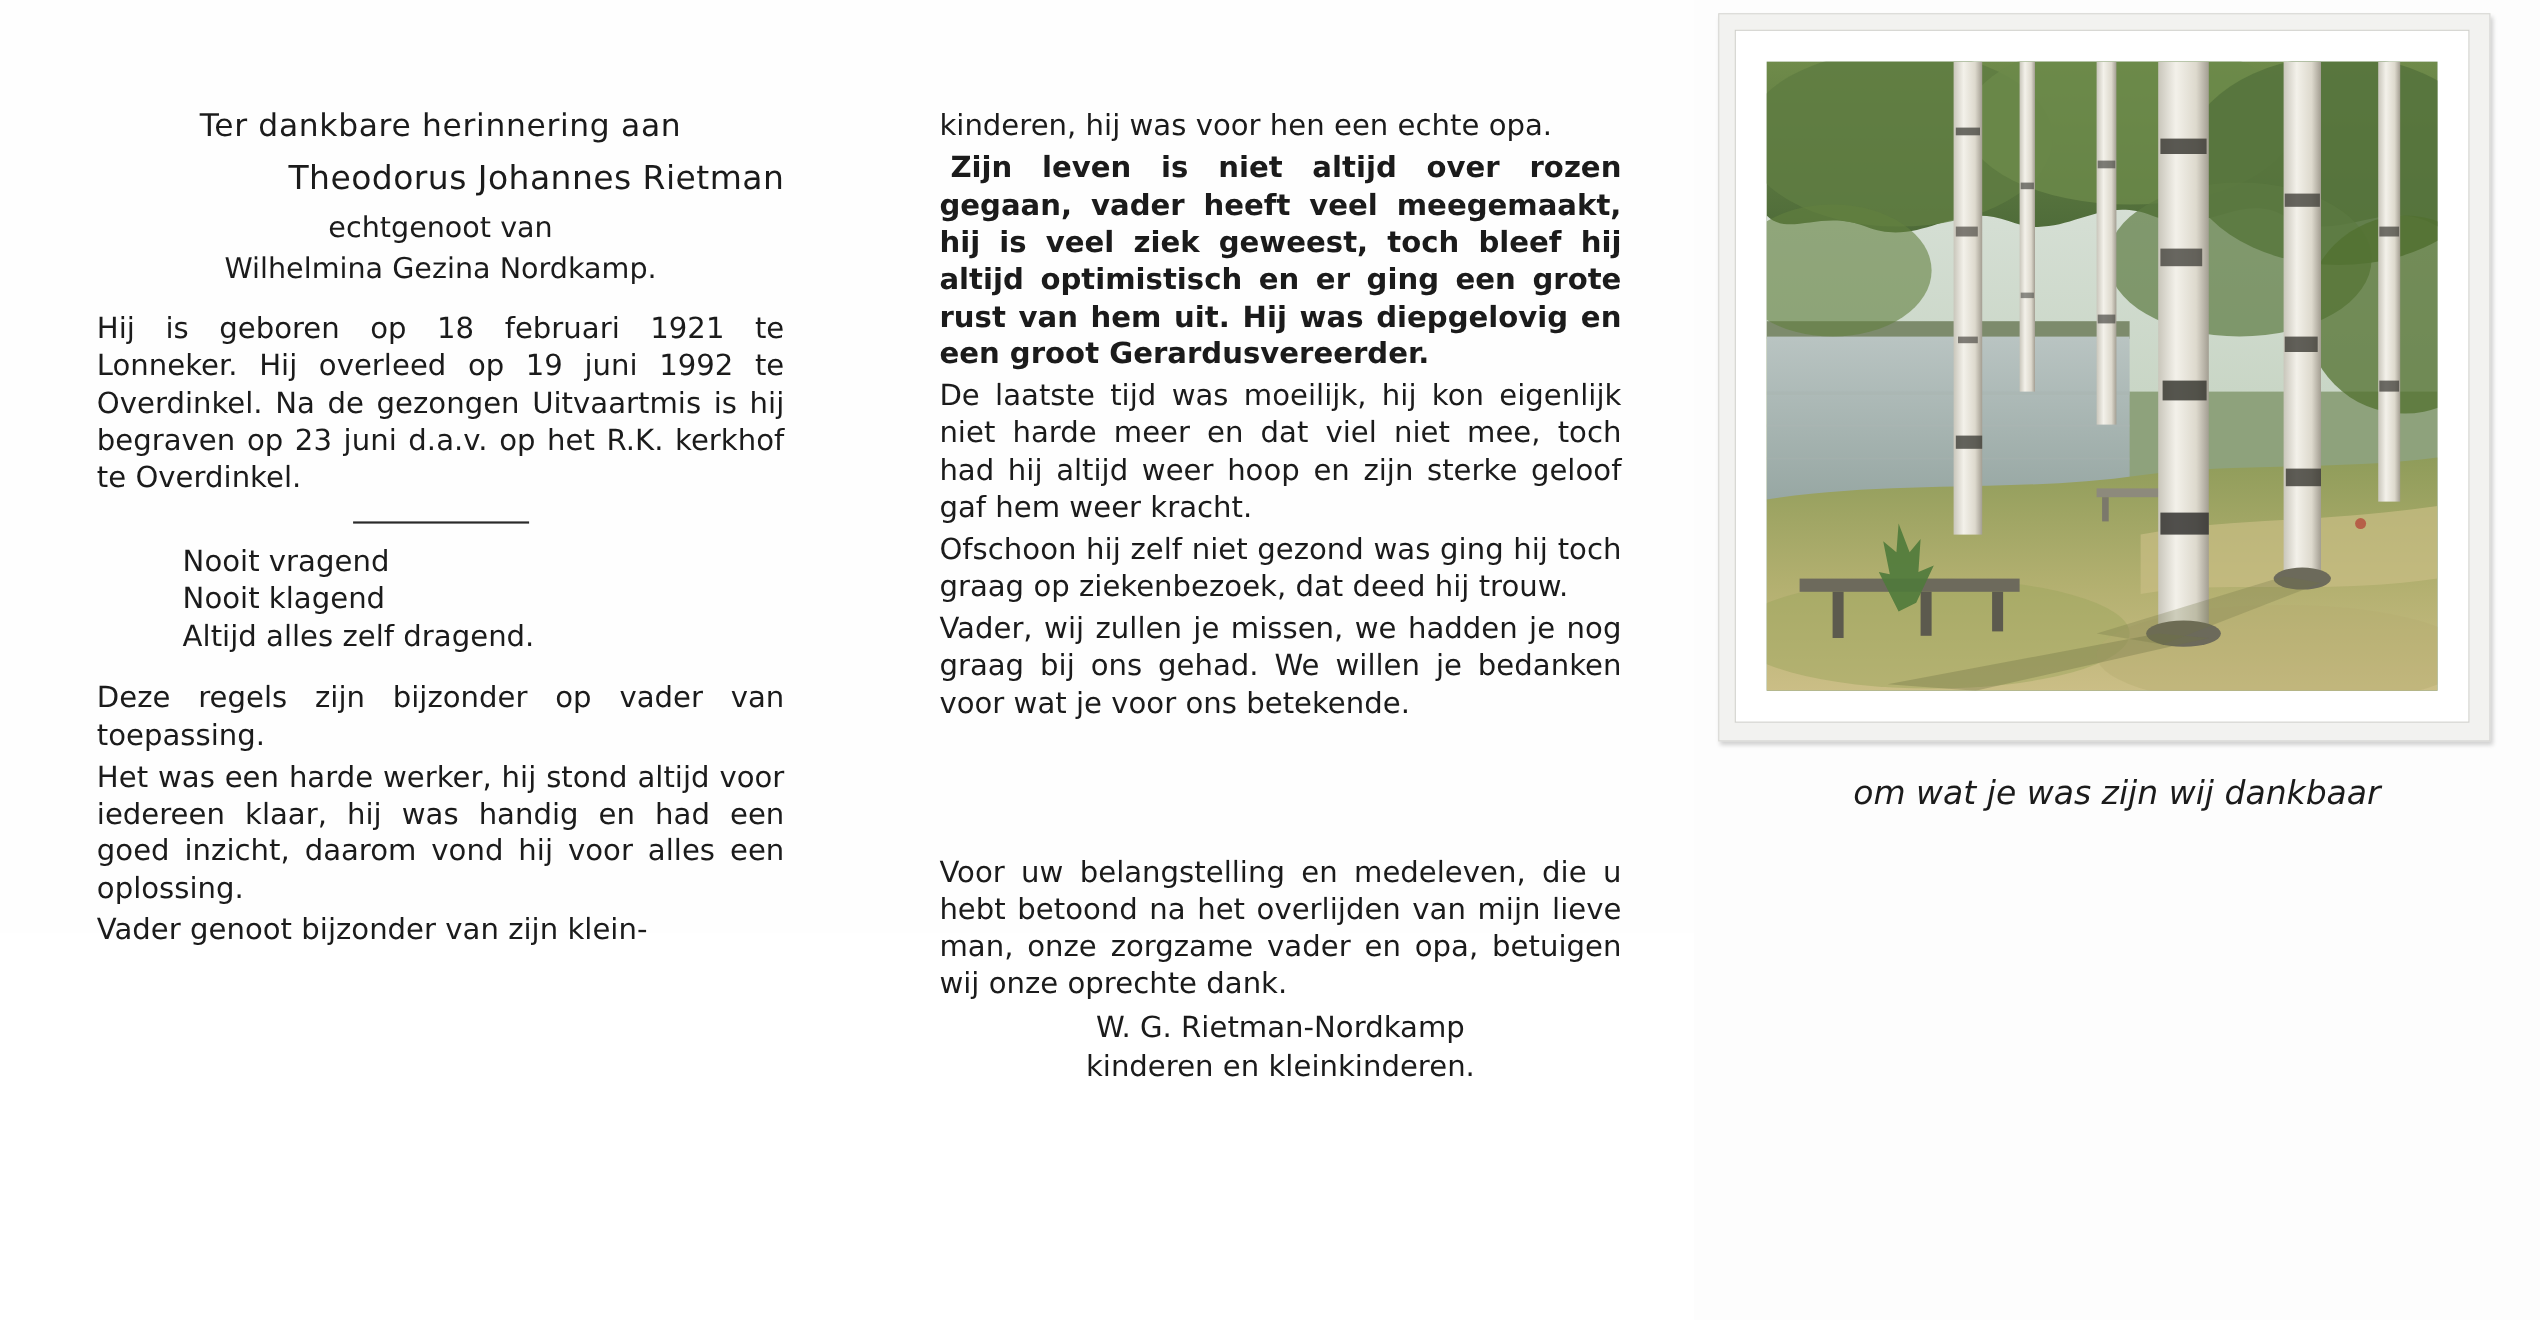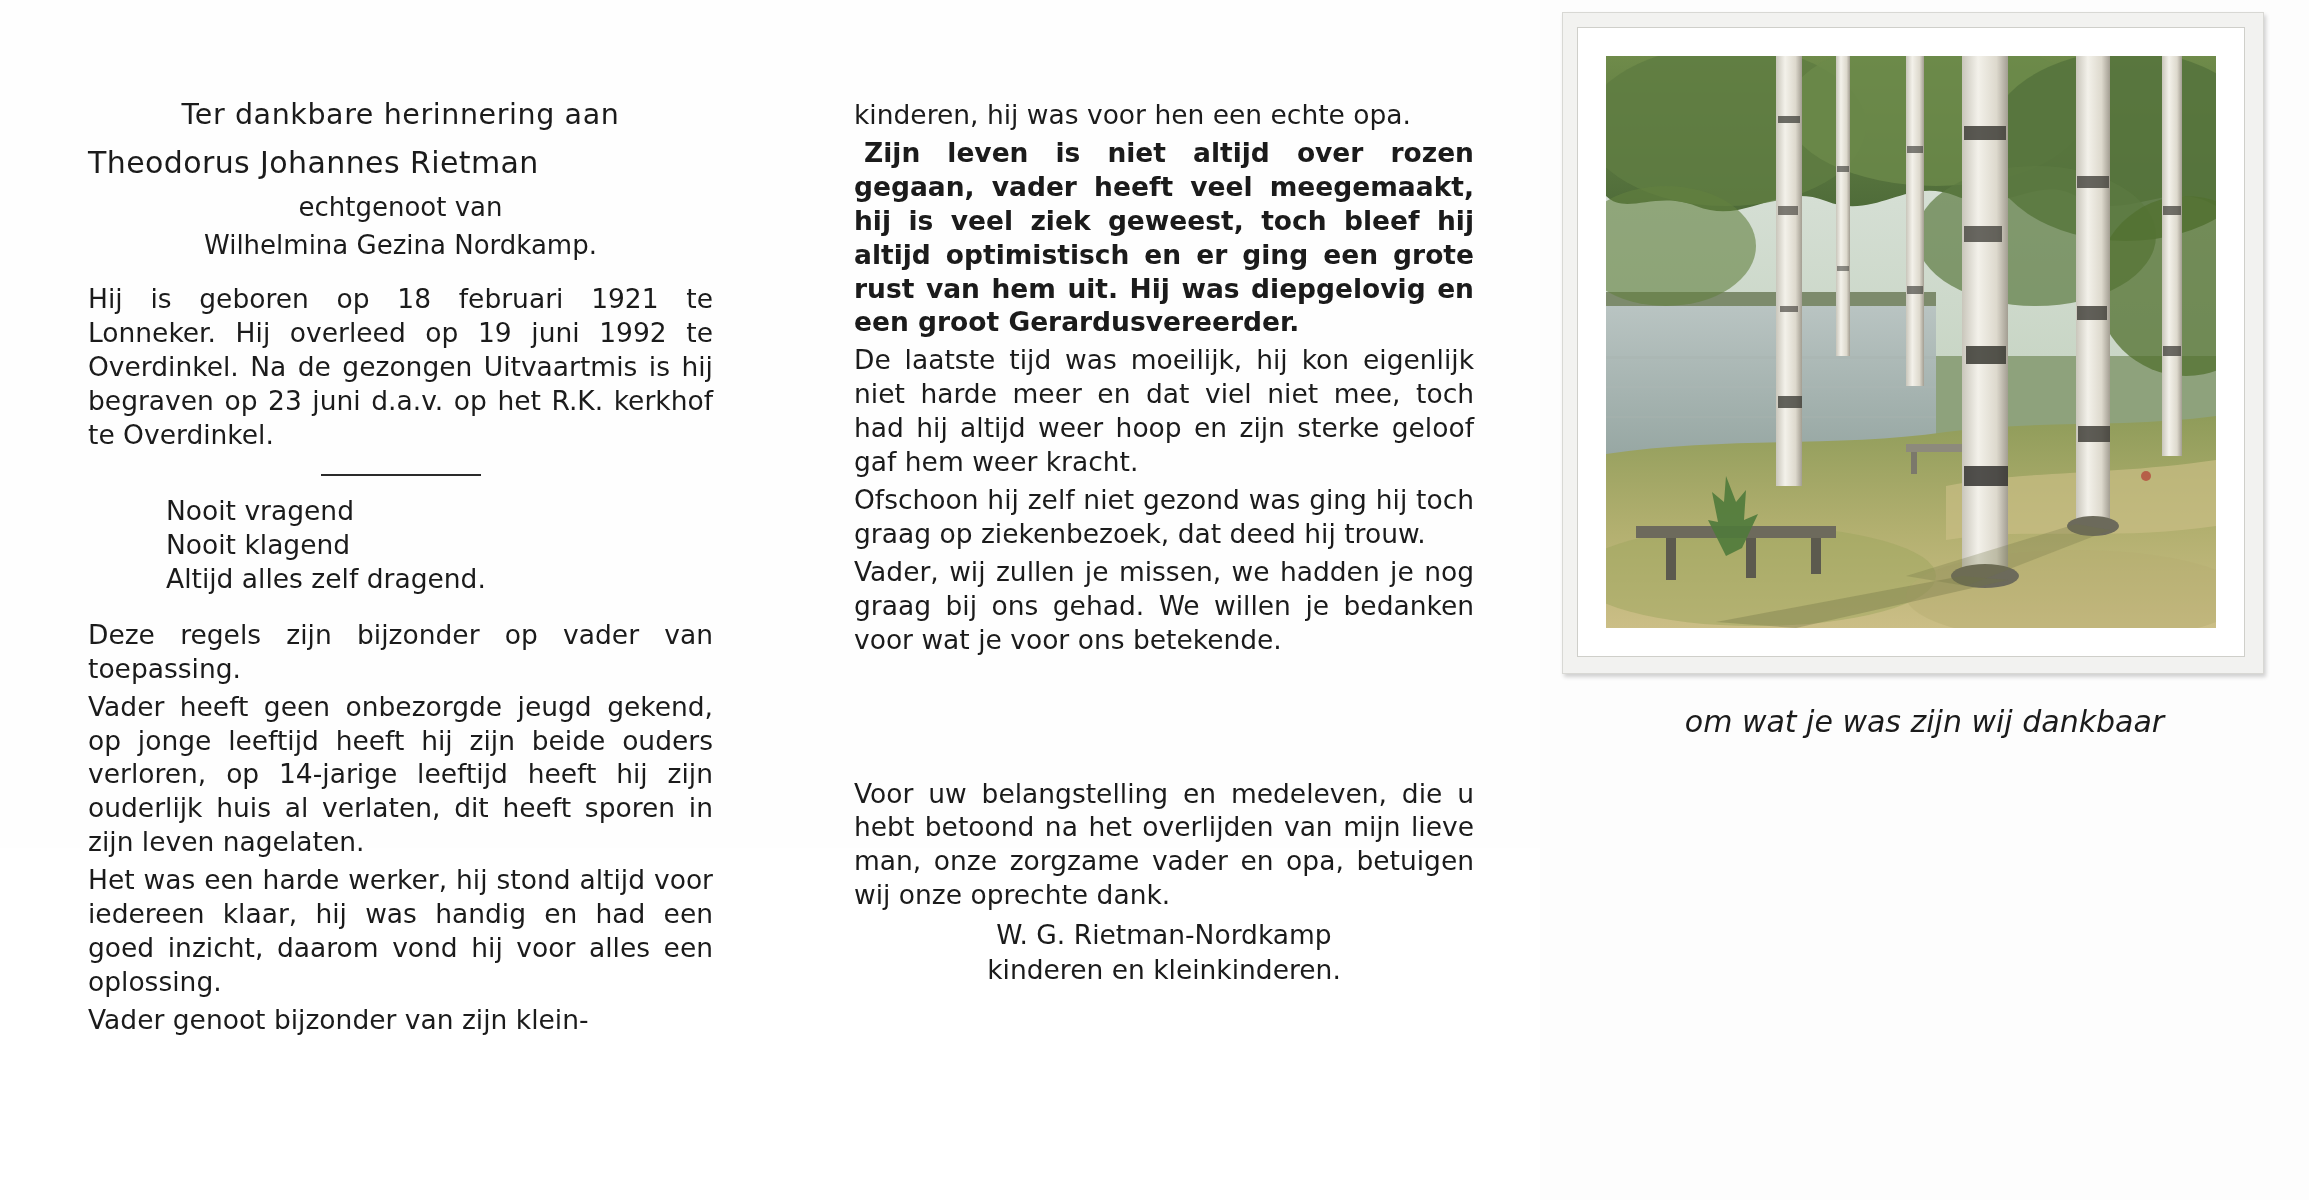--- a/index.html
+++ b/index.html
@@ -38,21 +38,21 @@
   }
 
   .title-line {
     text-align: center;
     font-size: 28.5px;
     letter-spacing: 0.6px;
     color: #1b1b1b;
     white-space: nowrap;
   }
   .name-main {
-    text-align: left;
+    text-align: right;
     font-size: 30px;
     letter-spacing: 0.4px;
     margin-top: 14px;
     white-space: nowrap;
   }
   .sub-line {
     text-align: center;
     font-size: 26px;
     margin-top: 12px;
   }
@@ -164,21 +164,20 @@
 
     <div class="divider"></div>
 
     <div class="verse">
       <div>Nooit vragend</div>
       <div>Nooit klagend</div>
       <div>Altijd alles zelf dragend.</div>
     </div>
 
     <p class="body">Deze regels zijn bijzonder op vader van toepassing.</p>
-    <p class="body">Vader heeft geen  onbezorgde jeugd gekend, op jonge leeftijd heeft hij zijn beide ouders verloren, op 14-jarige leeftijd heeft hij zijn ouderlijk huis al verlaten, dit heeft sporen in zijn leven nagelaten.</p>
     <p class="body">Het was een harde werker, hij stond altijd voor iedereen klaar, hij was handig en had een goed inzicht, daarom vond hij voor alles een oplossing.</p>
     <p class="body">Vader genoot bijzonder van zijn klein-</p>
   </div>
 
   <div class="col-mid">
     <p class="body">kinderen, hij was voor hen een echte opa.</p>
     <p class="body mid-indent">Zijn leven is niet altijd over rozen gegaan, vader heeft veel meegemaakt, hij is veel ziek geweest, toch bleef hij altijd optimistisch en er ging een grote rust van hem uit. Hij was diepgelovig en een groot Gerardusvereerder.</p>
     <p class="body">De laatste tijd was moeilijk, hij kon eigenlijk niet harde meer en dat viel niet mee, toch  had hij altijd weer hoop en zijn sterke geloof gaf hem weer kracht.</p>
     <p class="body">Ofschoon hij zelf niet gezond was ging hij toch graag op ziekenbezoek, dat deed hij trouw.</p>
     <p class="body">Vader, wij zullen je missen, we hadden je nog graag bij ons gehad. We willen je bedanken voor wat je voor ons betekende.</p>

